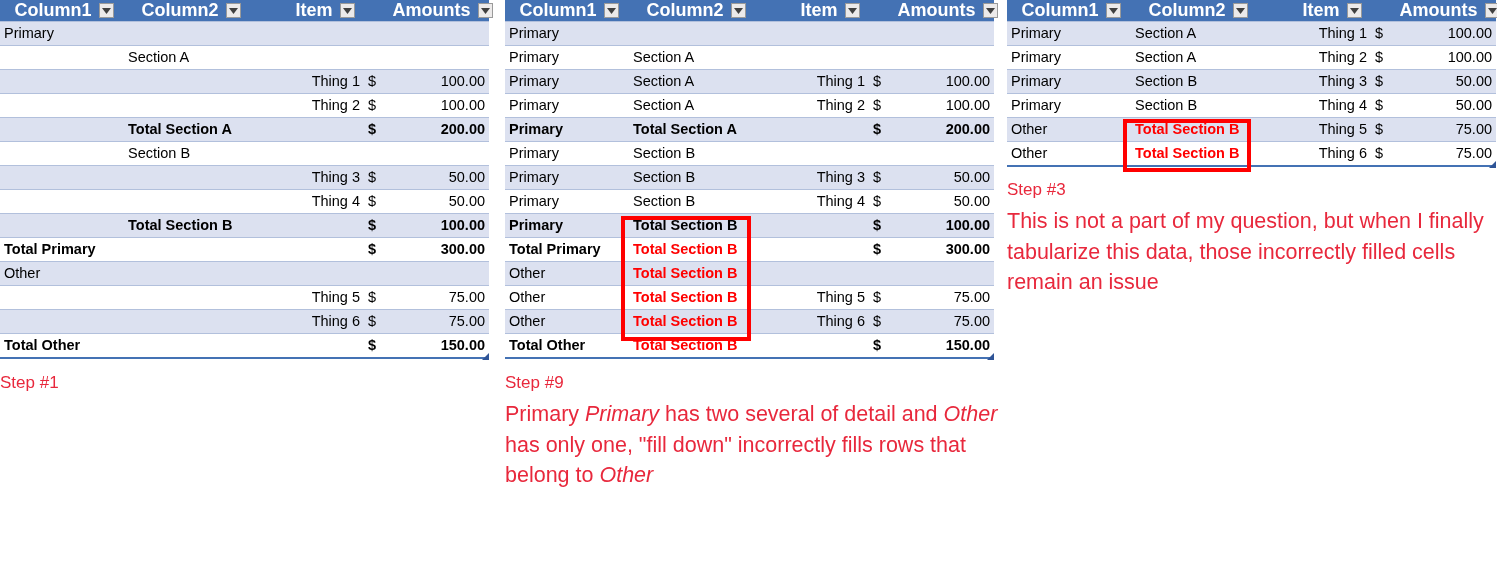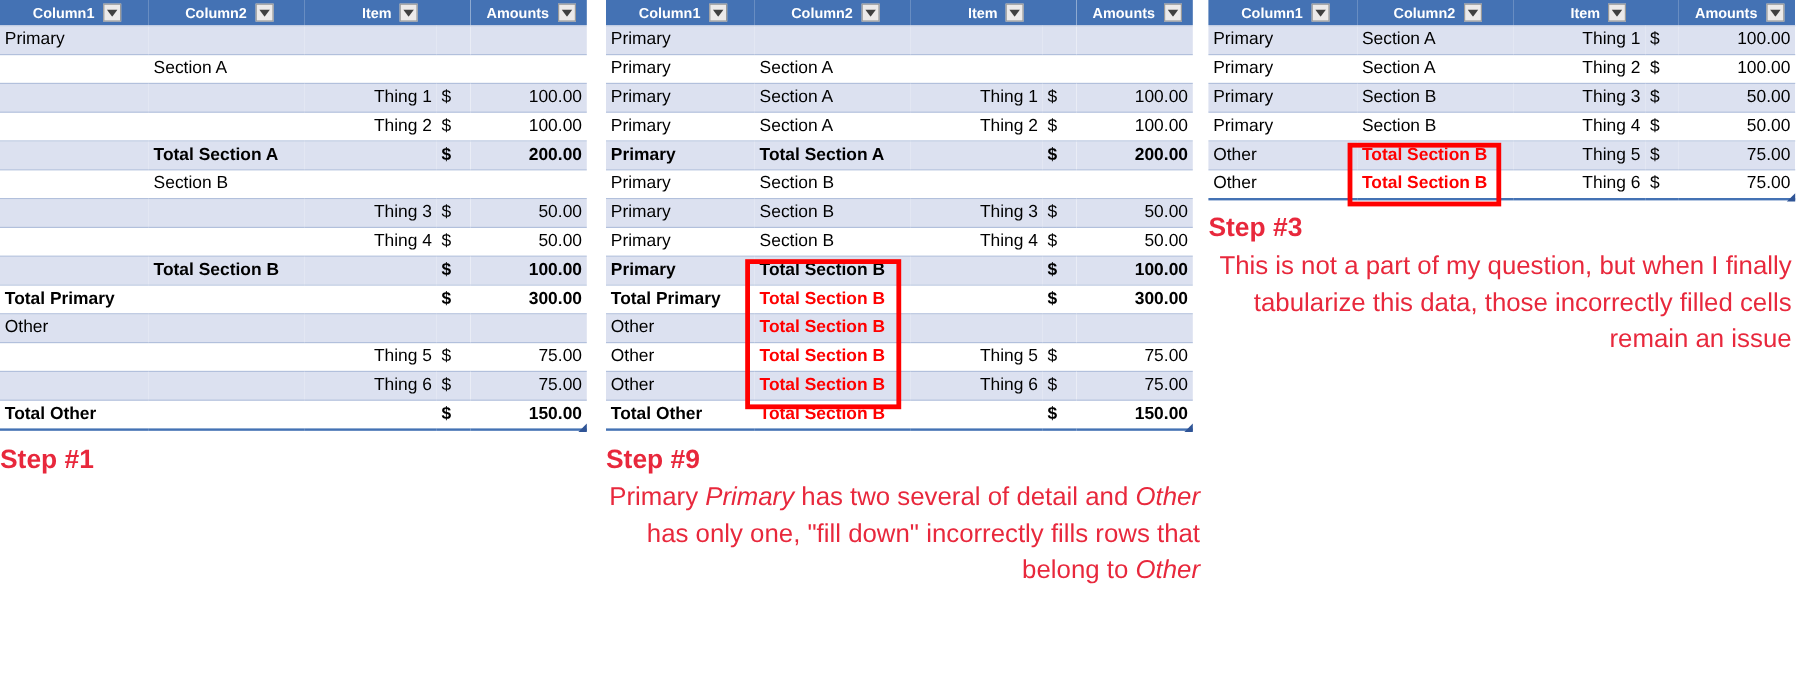--- a/index.html
+++ b/index.html
@@ -28,21 +28,21 @@
   table.xl col.c1{width:124px;}
   table.xl col.c2{width:130px;}
   table.xl col.c3{width:110px;}
   table.xl col.c4{width:28px;}
   table.xl col.c5{width:97px;}
 
   table.xl thead th{
     background:#4472b4;
     color:#ffffff;
     font-weight:bold;
-    font-size:12px;
+    font-size:18px;
     height:21px;
     padding:0;
     text-align:center;
     border:none;
     position:relative;
     white-space:nowrap;
   }
   .hdrin{display:flex;align-items:center;justify-content:center;height:21px;}
   .hdrin.right{justify-content:center;}
   .hdr-label{padding:0 4px;}
@@ -98,27 +98,27 @@
   }
 
   
   .caption{
     color:#e8283c;
     font-size:21.5px;
     line-height:30.5px;
     margin-top:9px;
   }
   .caption .step{
-    font-weight:bold;
+    font-weight:normal;
     display:block;
-    font-size:22px;
+    font-size:17px;
     line-height:30px;
     margin-bottom:1px;
   }
-  .caption .body{display:block;text-align:right;}
+  .caption .body{display:block;}
   .caption .body i{font-style:italic;}
   .cap1{width:470px;}
   .cap2{width:495px;}
   .cap3{width:486px;}
   .panel.p3 .caption{margin-top:8px;}
 </style>
 </head>
 <body>
 
 <div class="panels">

